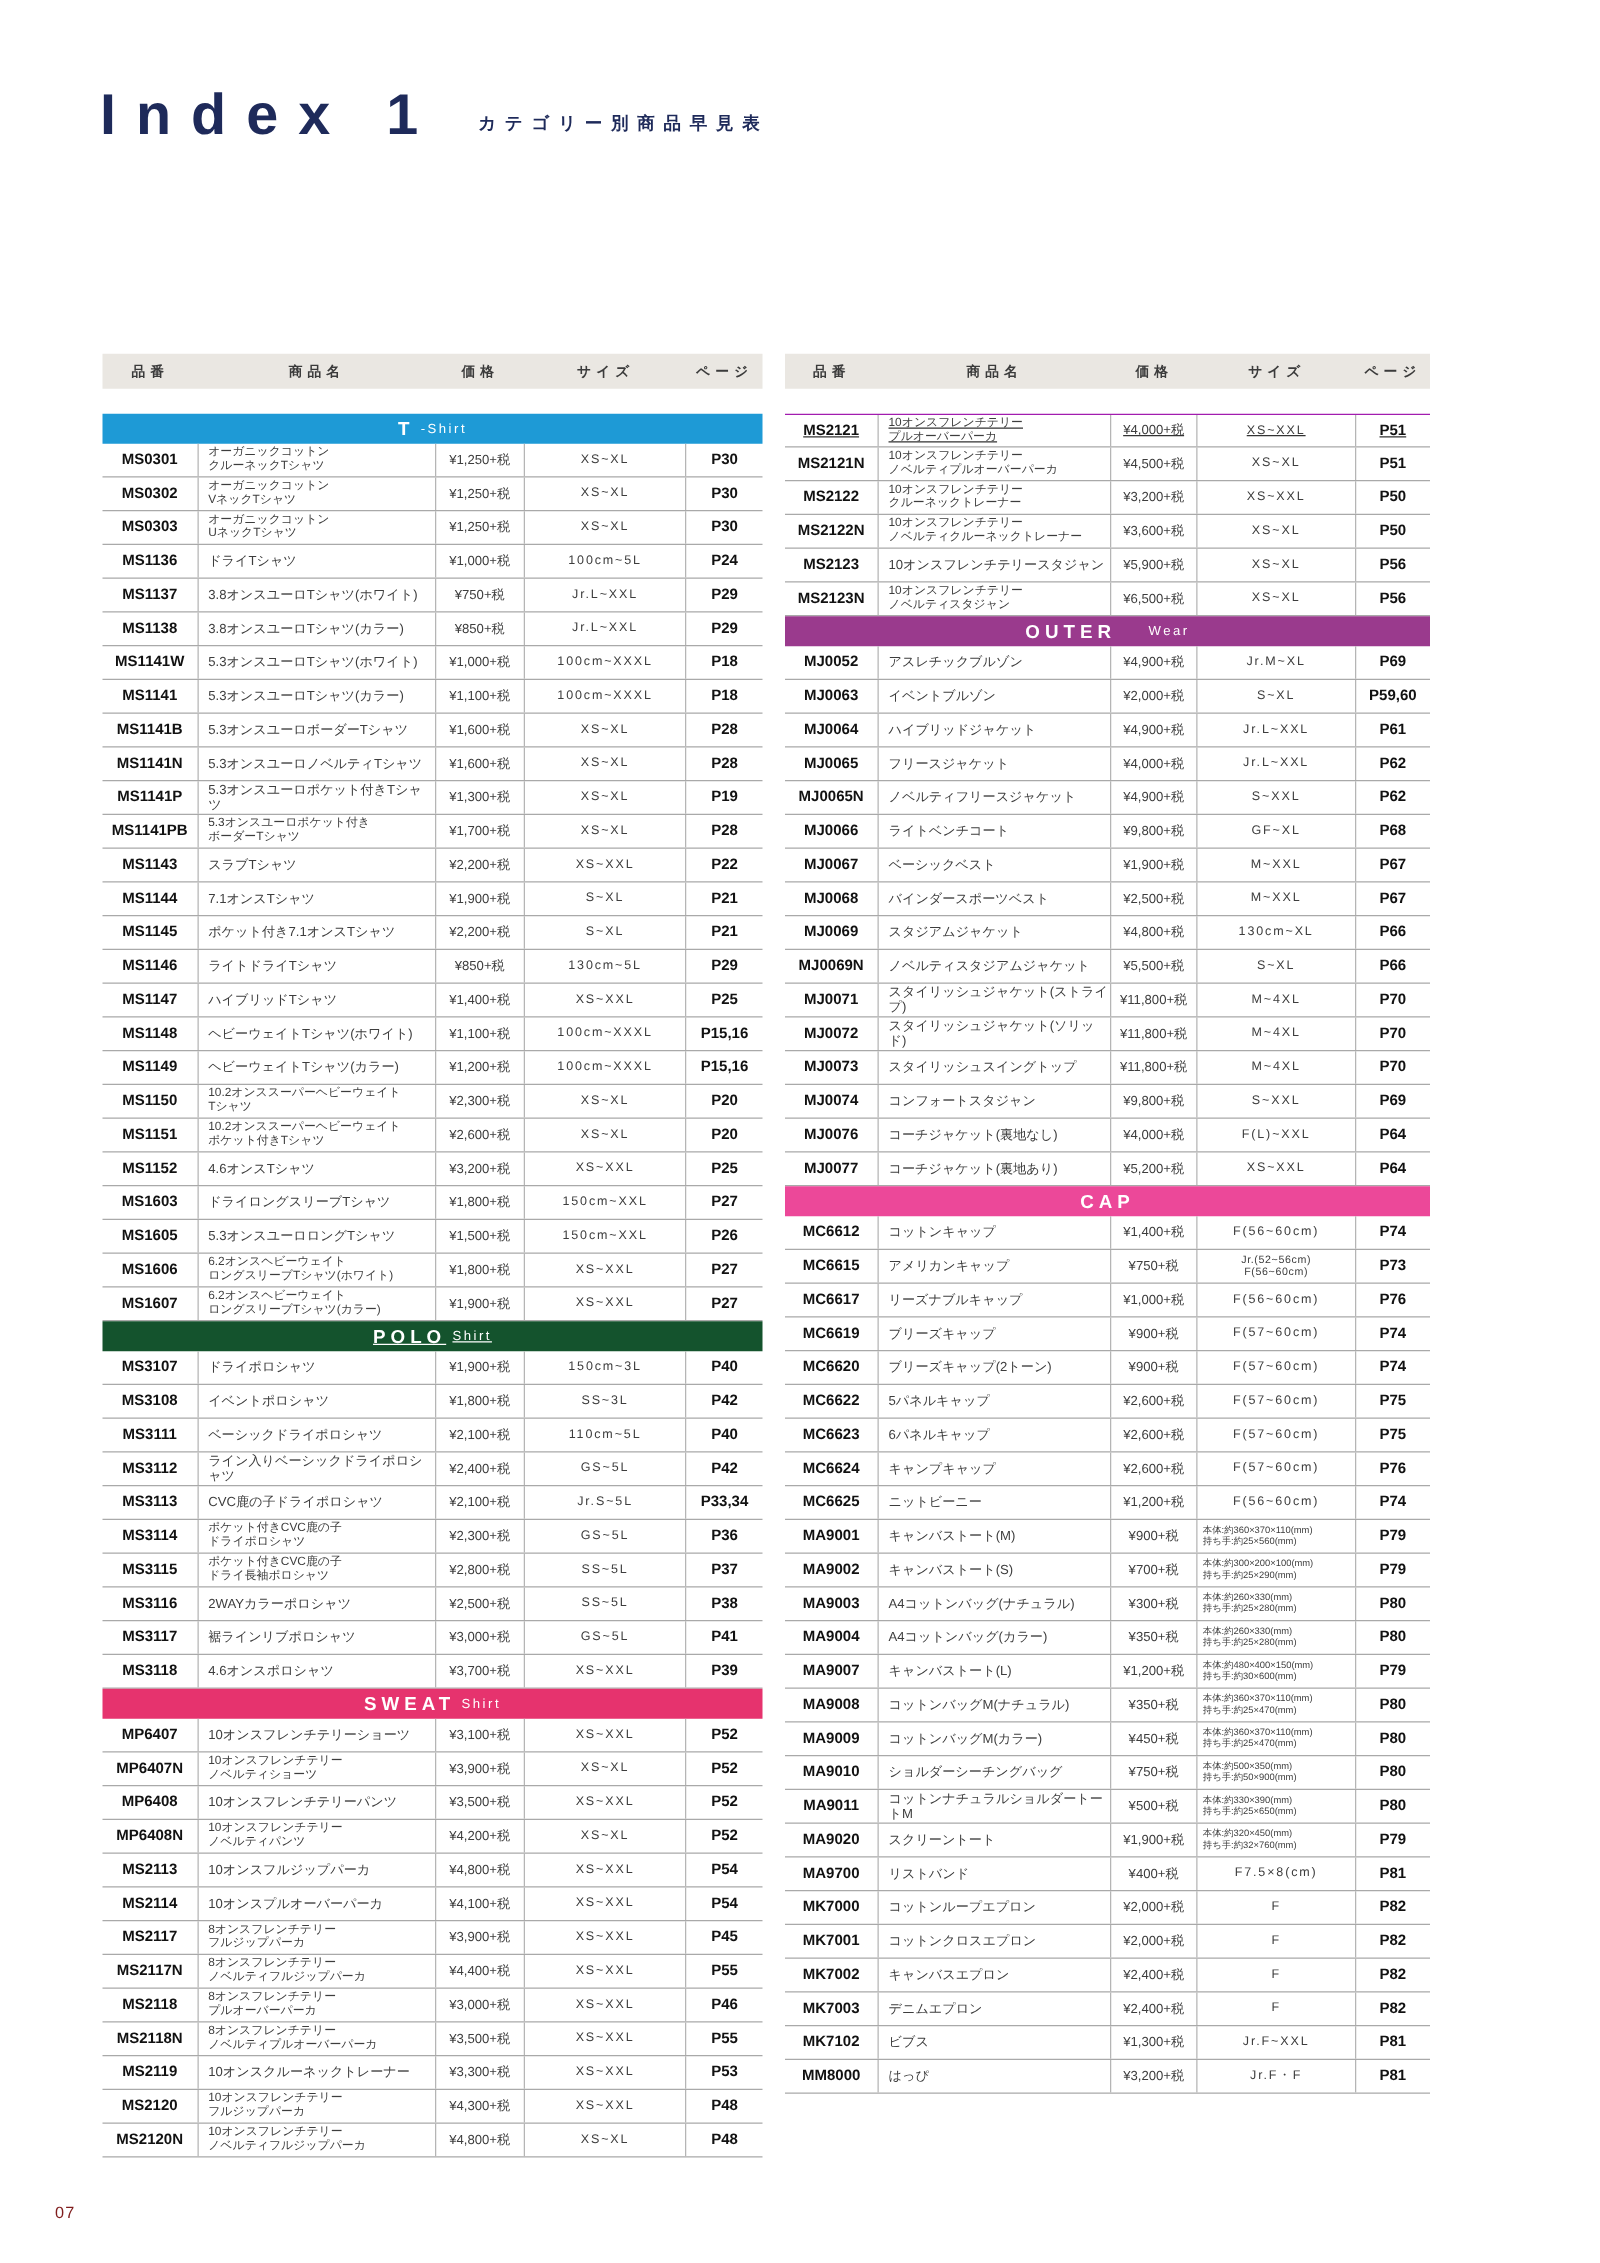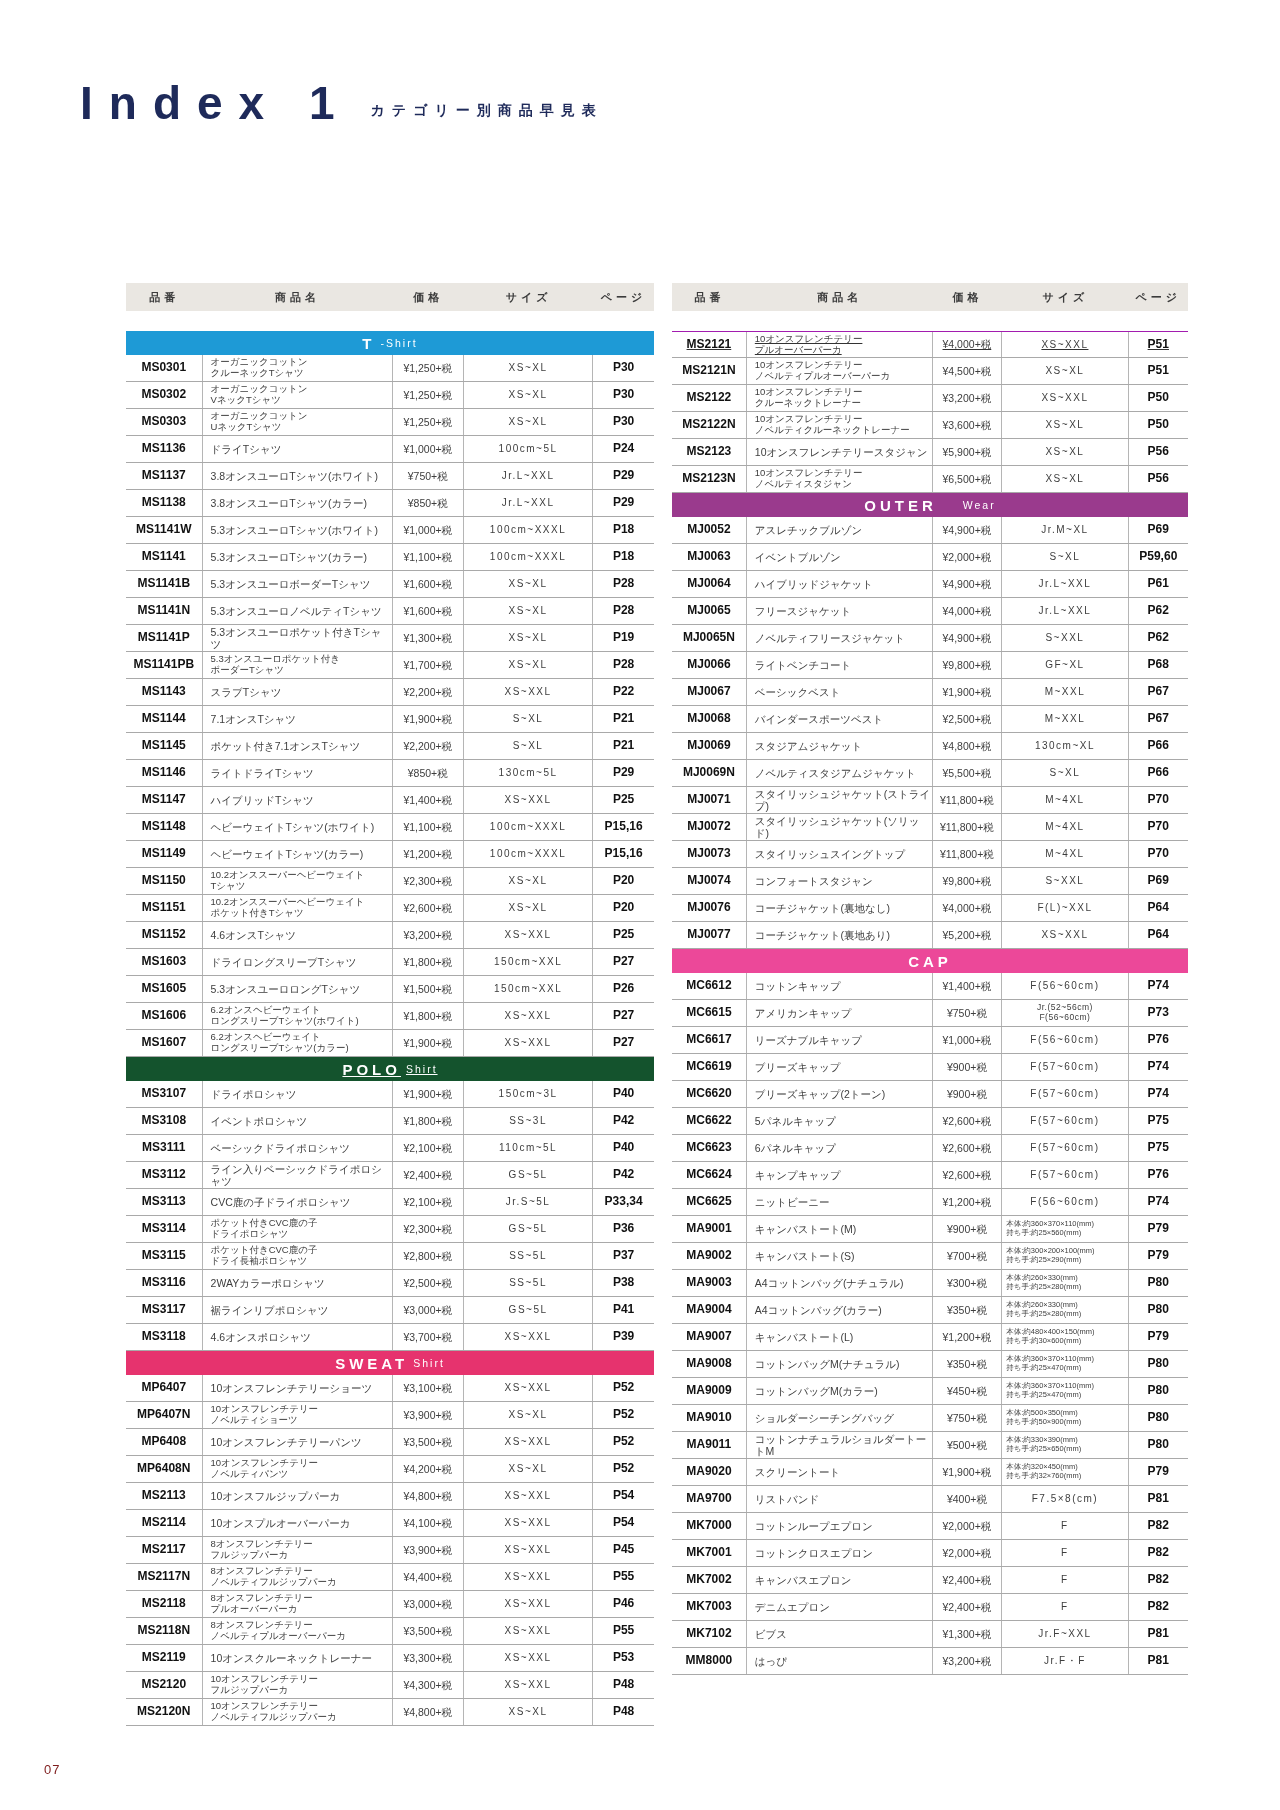--- a/index.html
+++ b/index.html
@@ -2,29 +2,29 @@
 <html><head>
 <meta charset="utf-8">
 <style>
   html,body{margin:0;padding:0;}
   body{
     width:1280px;height:1810px;position:relative;background:#ffffff;
     font-family:"Liberation Sans","DejaVu Sans",sans-serif;color:#333;
     -webkit-font-smoothing:antialiased;
   }
   
-  .page-header{position:absolute;left:80px;top:80px;display:flex;align-items:flex-end;}
+  .page-header{position:absolute;left:80px;top:68px;display:flex;align-items:flex-end;}
   .main-title{
     font-size:46px;font-weight:800;color:#1e2a5a;letter-spacing:16px;line-height:1;
   }
   .sub-title{
-    font-size:14px;font-weight:bold;color:#1e2a5a;letter-spacing:7px;margin-left:20px;margin-bottom:6px;
+    font-size:14px;font-weight:bold;color:#1e2a5a;letter-spacing:7px;margin-left:32px;margin-bottom:6px;
   }
   
-  .tablecol{position:absolute;top:283px;margin-left:44px;}
+  .tablecol{position:absolute;top:283px;}
   #left-table{left:82px;width:528px;}
   #right-table{left:628px;width:516px;}
   .band{
     display:flex;height:28px;background:#eae7e2;align-items:center;
     font-size:11px;font-weight:bold;color:#3b3b3b;letter-spacing:4px;
   }
   .band > div{text-align:center;}
   .body-rows{margin-top:20px;}
   .c-code{width:14.5%;}
   .c-name{width:36%;}

